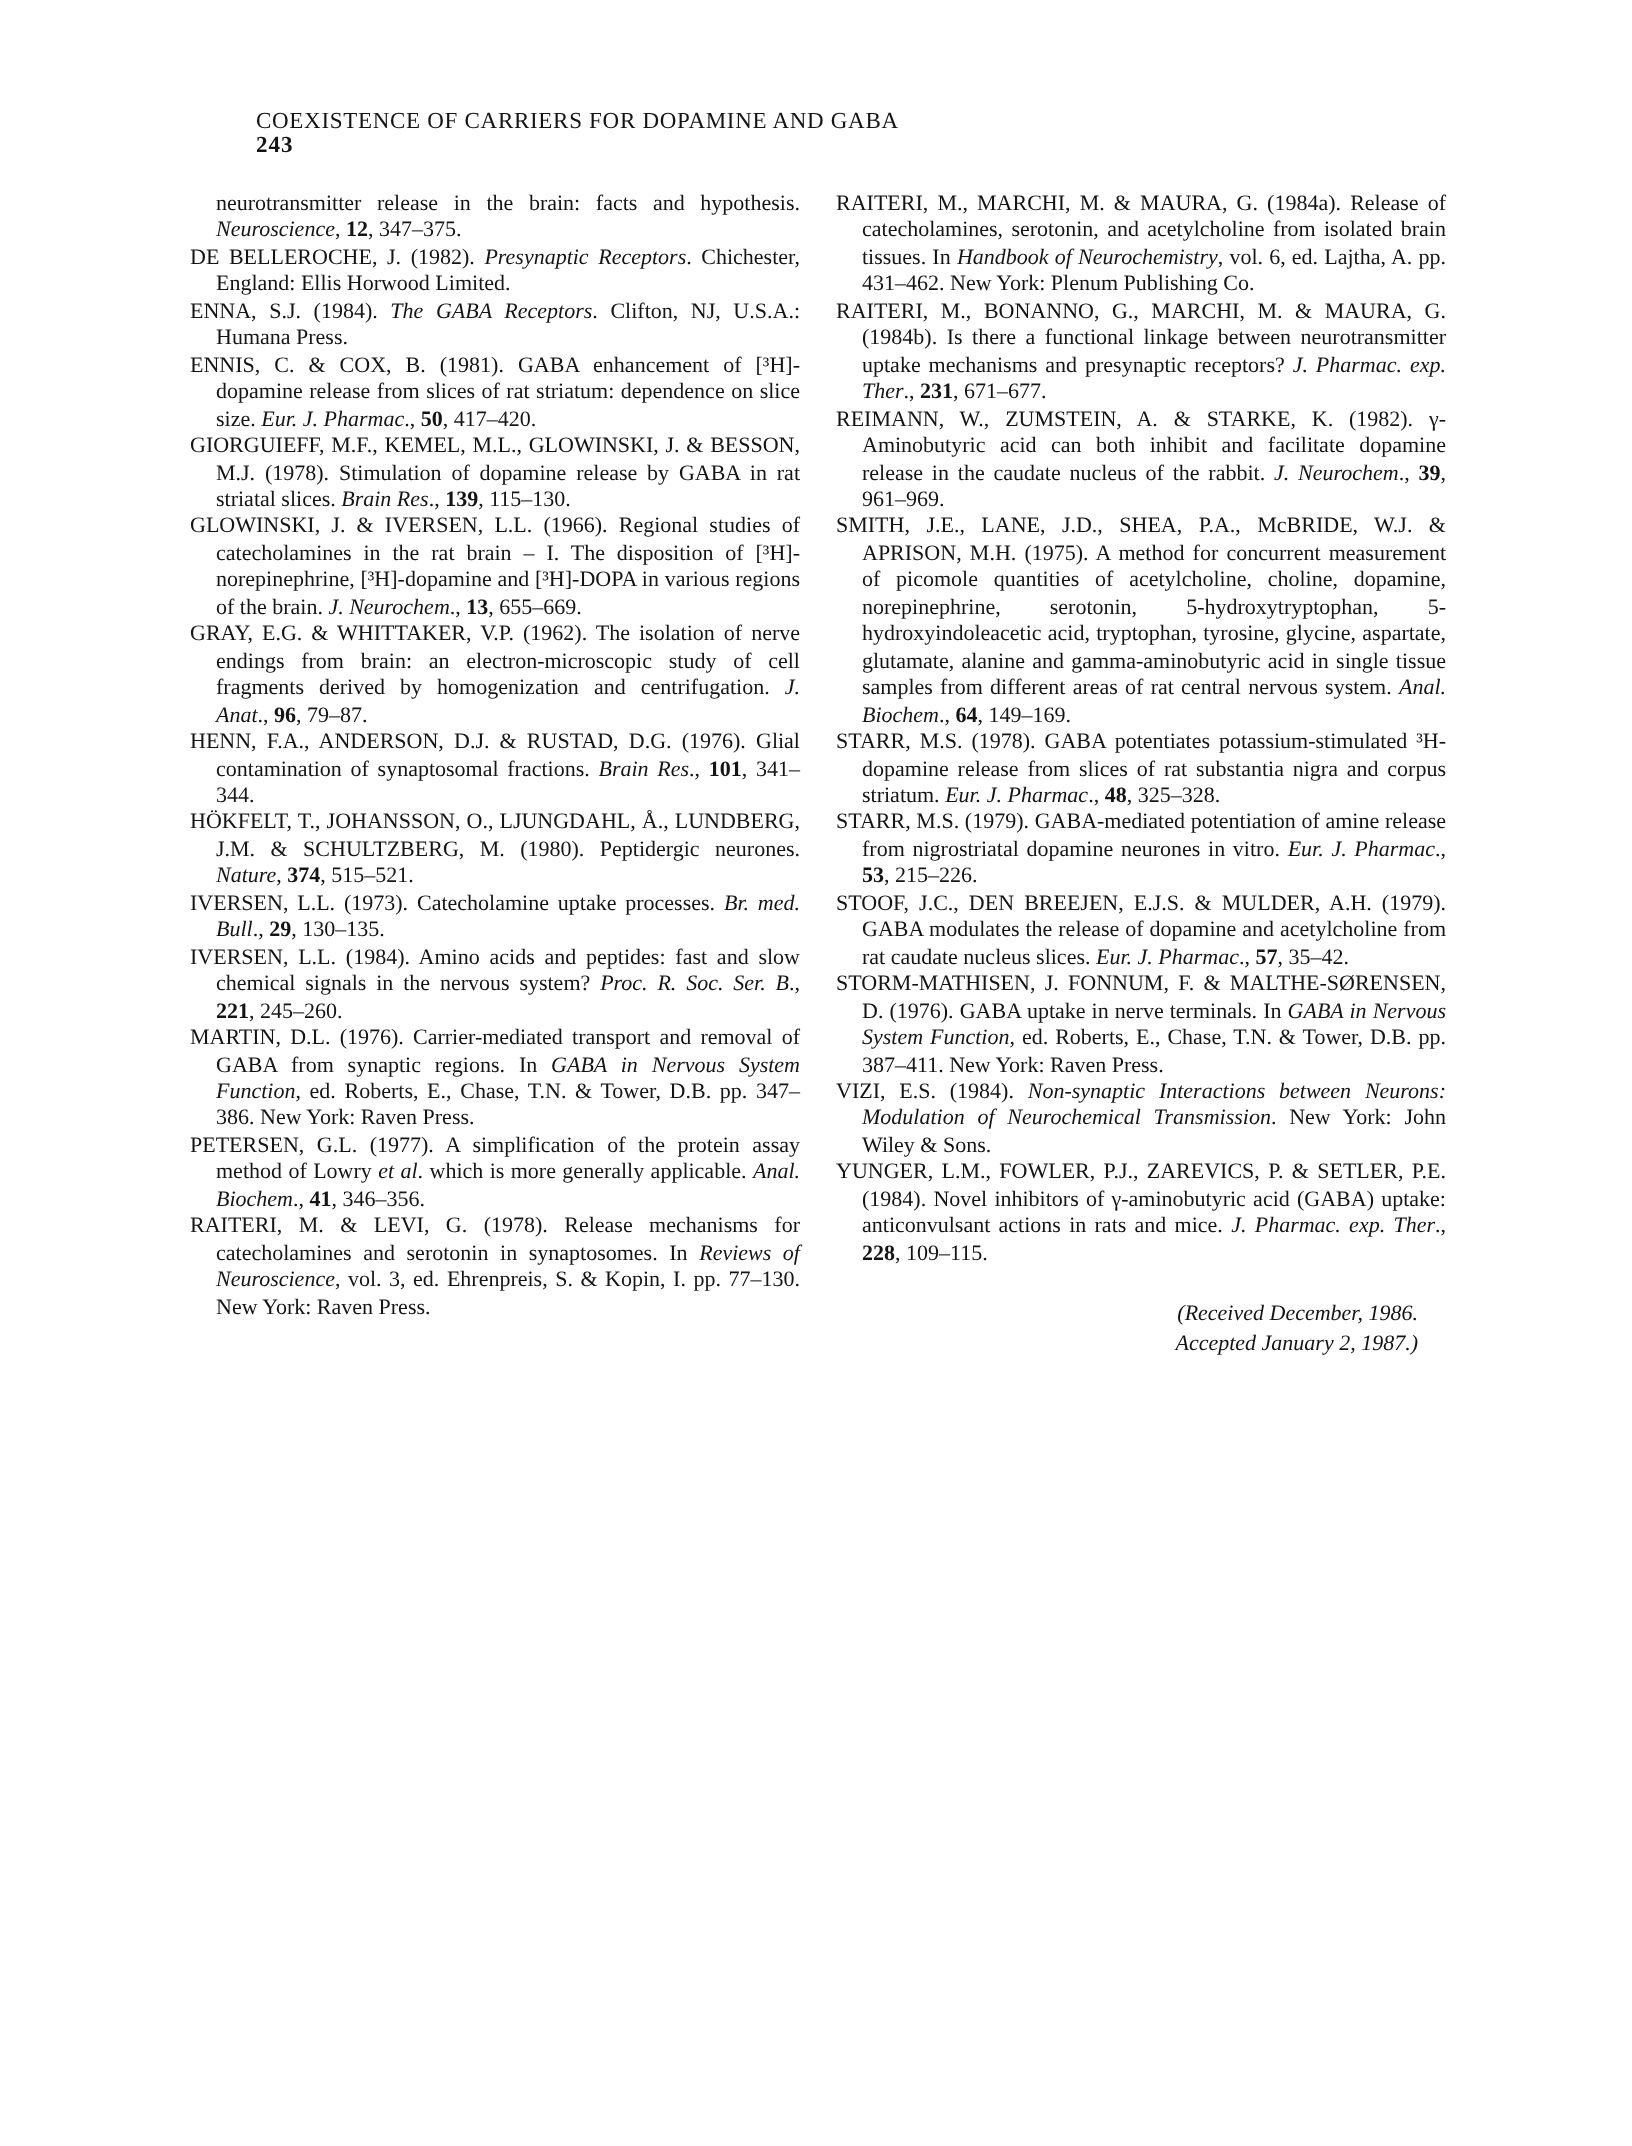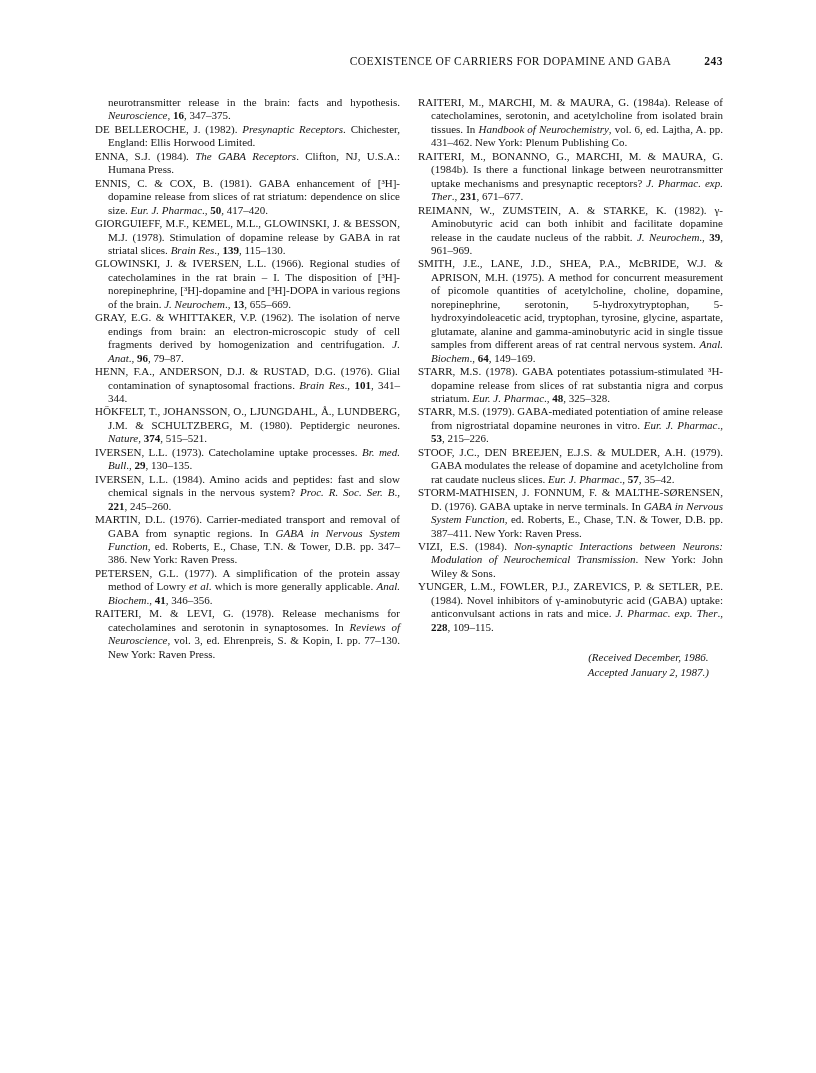--- a/index.html
+++ b/index.html
@@ -20,20 +20,21 @@
     position: absolute;
     top: 55px;
     left: 95px;
     width: 628px;
     display: flex;
     justify-content: flex-end;
     align-items: baseline;
     font-size: 11.5px;
     letter-spacing: 0.35px;
     white-space: nowrap;
+    flex-direction: column;
   }
   .running-page {
     margin-left: 33px;
     letter-spacing: 0.5px;
     font-weight: bold;
   }
   .content {
     position: absolute;
     top: 96px;
     left: 95px;
@@ -55,37 +56,37 @@
     text-indent: 0;
   }
   .footer-note {
     margin-top: 16px;
     margin-left: auto;
     margin-right: 14px;
     width: fit-content;
     font-style: italic;
     font-size: 11px;
     line-height: 14.5px;
-    text-align: center;
+    text-align: right;
   }
 </style>
 </head>
 <body>
 
 <div class="page">
 
   <div class="running-head">
     <span class="running-title">COEXISTENCE OF CARRIERS FOR DOPAMINE AND GABA</span>
     <span class="running-page">243</span>
   </div>
 
   <div class="content">
 
     <div class="column">
-        <p class="ref cont">neurotransmitter release in the brain: facts and hypothesis. <i>Neuroscience</i>, <b>16</b>, 347–375.</p>
+        <p class="ref cont">neurotransmitter release in the brain: facts and hypothesis. <i>Neuroscience</i>, <b>12</b>, 347–375.</p>
         <p class="ref">DE BELLEROCHE, J. (1982). <i>Presynaptic Receptors</i>. Chichester, England: Ellis Horwood Limited.</p>
         <p class="ref">ENNA, S.J. (1984). <i>The GABA Receptors</i>. Clifton, NJ, U.S.A.: Humana Press.</p>
         <p class="ref">ENNIS, C. &amp; COX, B. (1981). GABA enhancement of [³H]-dopamine release from slices of rat striatum: dependence on slice size. <i>Eur. J. Pharmac</i>., <b>50</b>, 417–420.</p>
         <p class="ref">GIORGUIEFF, M.F., KEMEL, M.L., GLOWINSKI, J. &amp; BESSON, M.J. (1978). Stimulation of dopamine release by GABA in rat striatal slices. <i>Brain Res</i>., <b>139</b>, 115–130.</p>
         <p class="ref">GLOWINSKI, J. &amp; IVERSEN, L.L. (1966). Regional studies of catecholamines in the rat brain – I. The disposition of [³H]-norepinephrine, [³H]-dopamine and [³H]-DOPA in various regions of the brain. <i>J. Neurochem</i>., <b>13</b>, 655–669.</p>
         <p class="ref">GRAY, E.G. &amp; WHITTAKER, V.P. (1962). The isolation of nerve endings from brain: an electron-microscopic study of cell fragments derived by homogenization and centrifugation. <i>J. Anat</i>., <b>96</b>, 79–87.</p>
         <p class="ref">HENN, F.A., ANDERSON, D.J. &amp; RUSTAD, D.G. (1976). Glial contamination of synaptosomal fractions. <i>Brain Res</i>., <b>101</b>, 341–344.</p>
         <p class="ref">HÖKFELT, T., JOHANSSON, O., LJUNGDAHL, Å., LUNDBERG, J.M. &amp; SCHULTZBERG, M. (1980). Peptidergic neurones. <i>Nature</i>, <b>374</b>, 515–521.</p>
         <p class="ref">IVERSEN, L.L. (1973). Catecholamine uptake processes. <i>Br. med. Bull</i>., <b>29</b>, 130–135.</p>
         <p class="ref">IVERSEN, L.L. (1984). Amino acids and peptides: fast and slow chemical signals in the nervous system? <i>Proc. R. Soc. Ser. B</i>., <b>221</b>, 245–260.</p>

